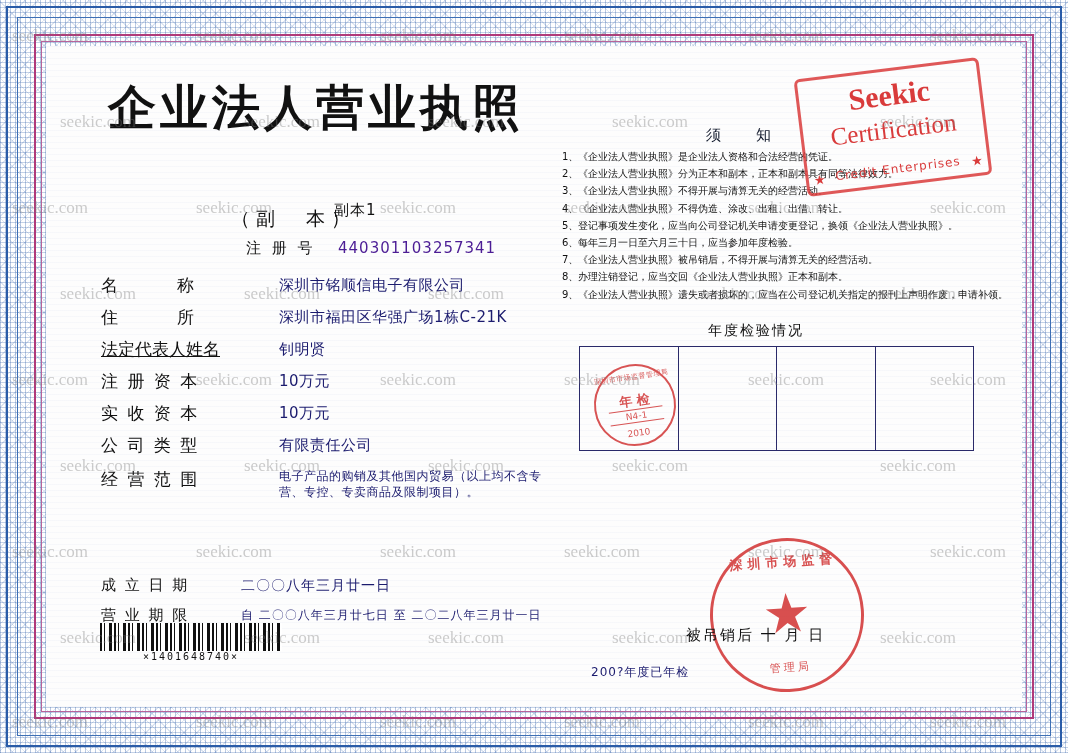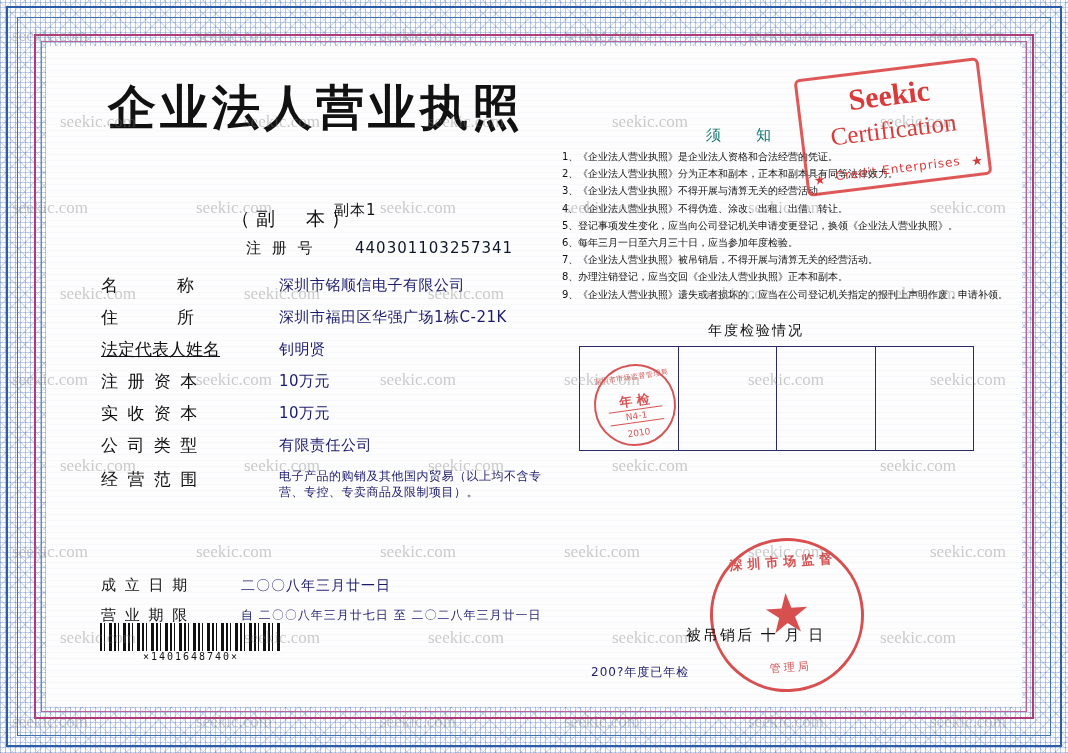--- a/index.html
+++ b/index.html
@@ -120,23 +120,22 @@
     position: absolute;
     left: 200px; top: 193px;
     font-size: 15px;
     letter-spacing: 3px;
     color: #111;
   }
   .regno-value {
     position: absolute;
     left: 292px; top: 193px;
     font-size: 15px;
-    color: #0f172a;
+    color: #4c1d95;
     letter-spacing: 1px;
-    margin-left: 17px;
   }
 
   
   .fields {
     position: absolute;
     left: 55px; top: 178px;
     width: 450px;
   }
   .field-row {
     position: relative;
@@ -166,21 +165,21 @@
     font-size: 12px;
     top: 0px;
   }
 
   
   .notice-title {
     position: absolute;
     left: 660px; top: 80px;
     font-size: 15px;
     letter-spacing: 10px;
-    color: #0f766e;
+    color: #0f172a;
   }
   .notice-list {
     position: absolute;
     left: 516px; top: 103px;
     width: 460px;
     font-size: 10px;
     line-height: 1.62;
     color: #111;
   }
   .notice-item {

